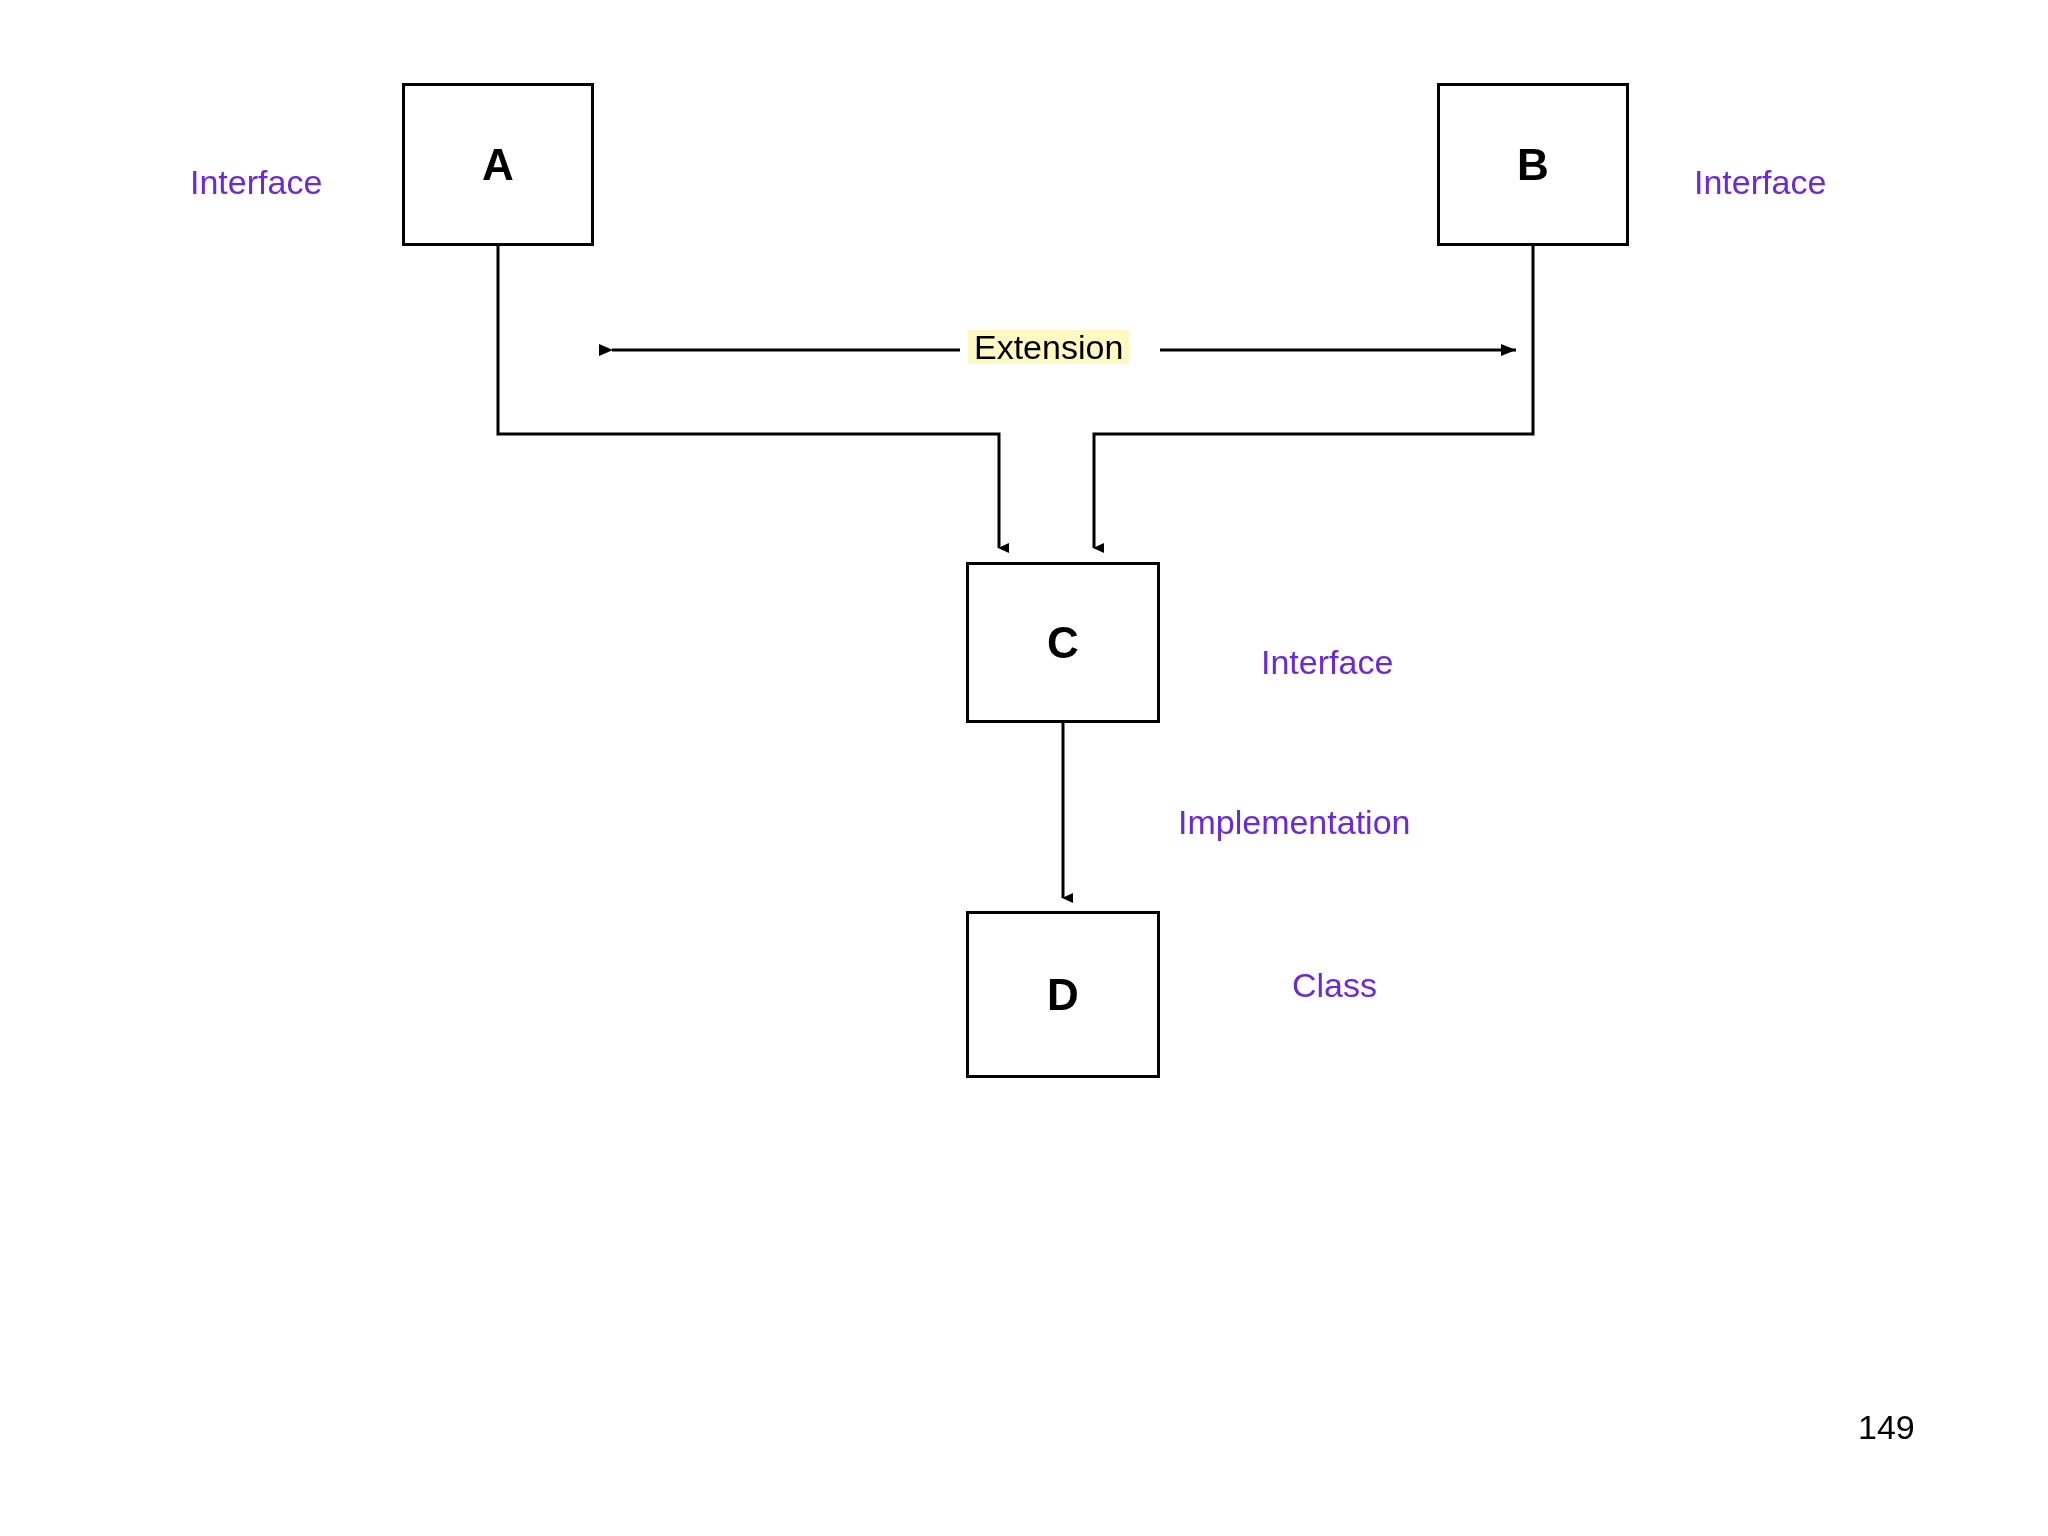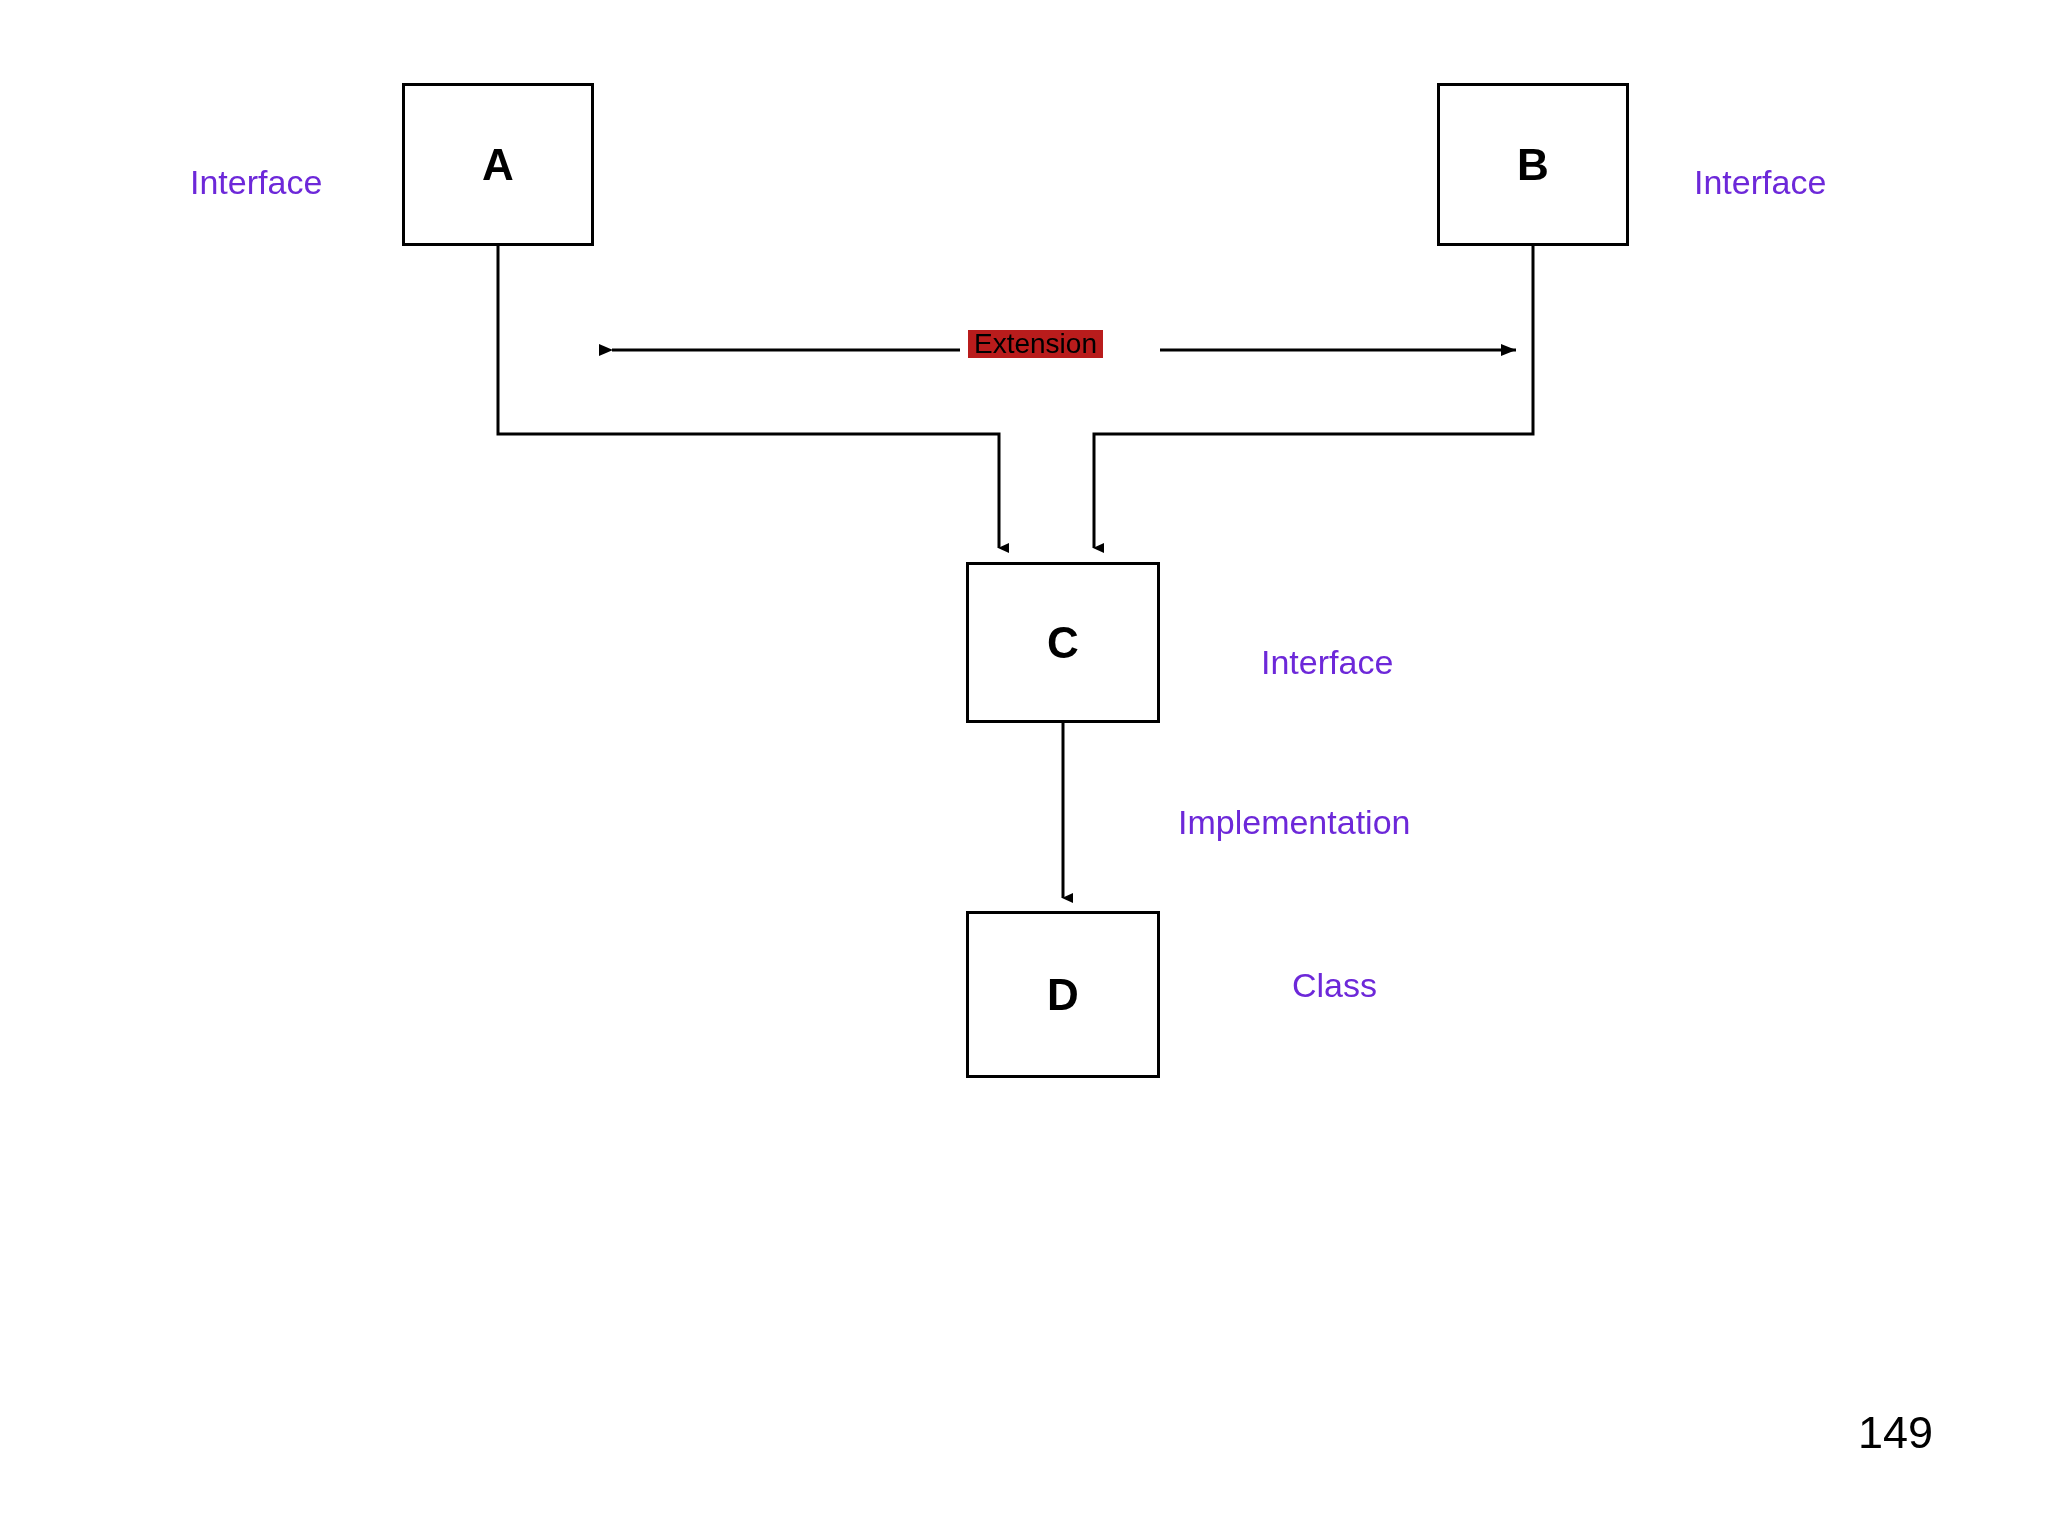--- a/index.html
+++ b/index.html
@@ -43,31 +43,31 @@
   .side-label {
     position: absolute;
     font-size: 34px;
     font-weight: normal;
     line-height: 1;
     white-space: nowrap;
     color: #6d28d9;
   }
   .edge-label {
     position: absolute;
-    font-size: 28px;
+    font-size: 34px;
     font-weight: normal;
     line-height: 1;
     white-space: nowrap;
-    background: #b91c1c;
+    background: #fef9c3;
     padding: 0 6px;
     color: #000000;
   }
   #page-number {
     position: absolute;
-    font-size: 45px;
+    font-size: 34px;
     font-weight: normal;
     line-height: 1;
     color: #000000;
   }
 
   
   #box-a { left: 402px; top: 83px;  width: 192px; height: 163px; }
   #box-b { left: 1437px; top: 83px; width: 192px; height: 163px; }
   #box-c { left: 966px;  top: 562px; width: 194px; height: 161px; }
   #box-d { left: 966px;  top: 911px; width: 194px; height: 167px; }

